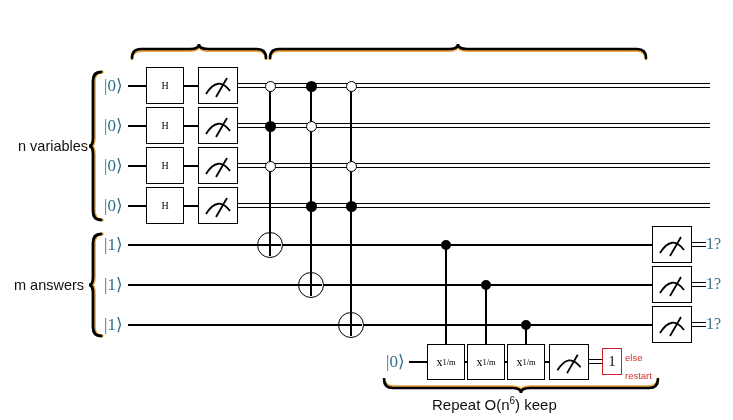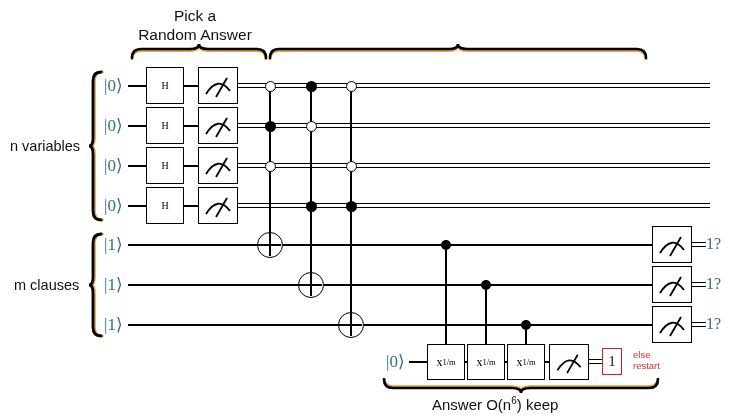--- a/index.html
+++ b/index.html
@@ -175,42 +175,39 @@
     align-items: center;
     justify-content: center;
     font-family: "Liberation Serif", serif;
     font-size: 15px;
     color: #111111;
   }
   .cond-text {
     position: absolute;
     color: #d4312c;
     font-size: 9.5px;
-    line-height: 11px;
+    line-height: 18px;
     white-space: pre-line;
     font-family: "Liberation Sans", sans-serif;
-    margin-left: 8px;
   }
 
   
   .caption {
     position: absolute;
     font-size: 15px;
     color: #111111;
     white-space: nowrap;
   }
   .caption sup { font-size: 10px; vertical-align: super; line-height: 0; }
 </style>
 </head>
 <body>
 
 <div id="canvas">
 
-  <div class="section-title" style="left:110px; top:6px; width:170px;">Pick a
-Random Answer</div>
 
 
   <div class="brace-top" style="left:130px; top:44px; width:138px;">
     <svg width="138" height="16" viewBox="0 0 138 16">
       <path d="M2,14 Q2,5 11,5 L60,5 Q69,5 69,0 Q69,5 78,5 L127,5 Q136,5 136,14" fill="none" stroke="#e8a33d" stroke-width="2.6" stroke-linecap="round" transform="translate(0,1.6)"></path>
       <path d="M2,14 Q2,5 11,5 L60,5 Q69,5 69,0 Q69,5 78,5 L127,5 Q136,5 136,14" fill="none" stroke="#000000" stroke-width="2.6" stroke-linecap="round"></path>
     </svg>
   </div>
 
   <div class="brace-top" style="left:268px; top:44px; width:380px;">
@@ -227,22 +224,22 @@
     </svg>
   </div>
 
   <div class="brace-left" style="left:88px; top:232px; height:106px;">
     <svg width="16" height="106" viewBox="0 0 16 106">
       <path d="M13,2 Q5,2 5,11 L5,45 Q5,53 1,53 Q5,53 5,61 L5,95 Q5,104 13,104" fill="none" stroke="#e8a33d" stroke-width="2.8" stroke-linecap="round" transform="translate(1.4,0)"></path>
       <path d="M13,2 Q5,2 5,11 L5,45 Q5,53 1,53 Q5,53 5,61 L5,95 Q5,104 13,104" fill="none" stroke="#000000" stroke-width="2.8" stroke-linecap="round"></path>
     </svg>
   </div>
 
-  <div class="group-label" style="left:10px; top:138px;">n variables</div>
-  <div class="group-label" style="left:14px; top:277px;">m clauses</div>
+  <div class="group-label" style="left:18px; top:138px;">n variables</div>
+  <div class="group-label" style="left:14px; top:277px;">m answers</div>
 
   <div class="ket" style="left:104px; top:75px;">|0⟩</div>
   <div class="wire-q" style="left:128px; top:85.2px; width:18px;"></div>
   <div class="gate gate-h" style="left:146px; top:67px; width:38px; height:37px;">H</div>
   <div class="wire-q" style="left:184px; top:85.2px; width:14px;"></div>
   <div class="gate meter" style="left:198px; top:67px; width:40px; height:37px;">
     <svg width="32" height="28" viewBox="0 0 32 28">
       <path d="M4,22 Q16,3 28,19" fill="none" stroke="#000" stroke-width="1.8"></path>
       <line x1="14" y1="25" x2="25" y2="6" stroke="#000" stroke-width="1.8"></line>
     </svg>
@@ -379,16 +376,16 @@
   <div class="ctrl-small" style="left:521px; top:320px;"></div>
 
   <div class="brace-bottom" style="left:382px; top:378px; width:278px;">
     <svg width="278" height="16" viewBox="0 0 278 16">
       <path d="M2,1 Q2,10 11,10 L130,10 Q139,10 139,15 Q139,10 148,10 L267,10 Q276,10 276,1" fill="none" stroke="#e8a33d" stroke-width="2.6" stroke-linecap="round" transform="translate(0,-1.4)"></path>
       <path d="M2,1 Q2,10 11,10 L130,10 Q139,10 139,15 Q139,10 148,10 L267,10 Q276,10 276,1" fill="none" stroke="#000000" stroke-width="2.6" stroke-linecap="round"></path>
     </svg>
   </div>
 
   <div class="caption" style="left:432px; top:396px;">
-    <span>Answer O(n</span><sup>6</sup><span>) keep</span>
+    <span>Repeat O(n</span><sup>6</sup><span>) keep</span>
   </div>
 
 </div>
 
 </body></html>

